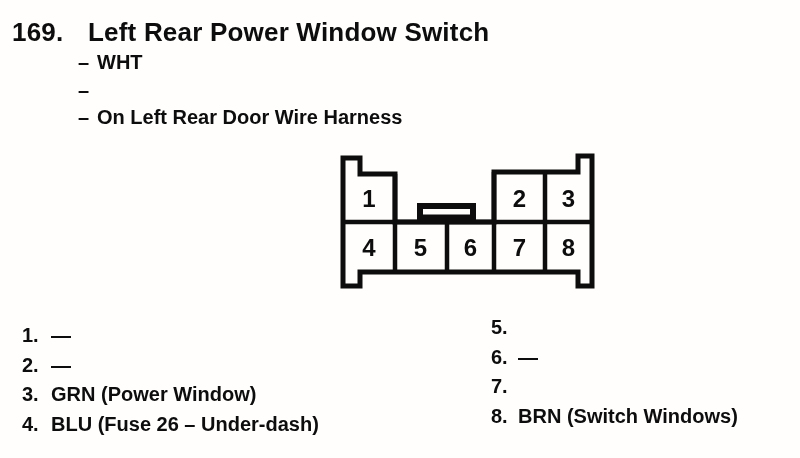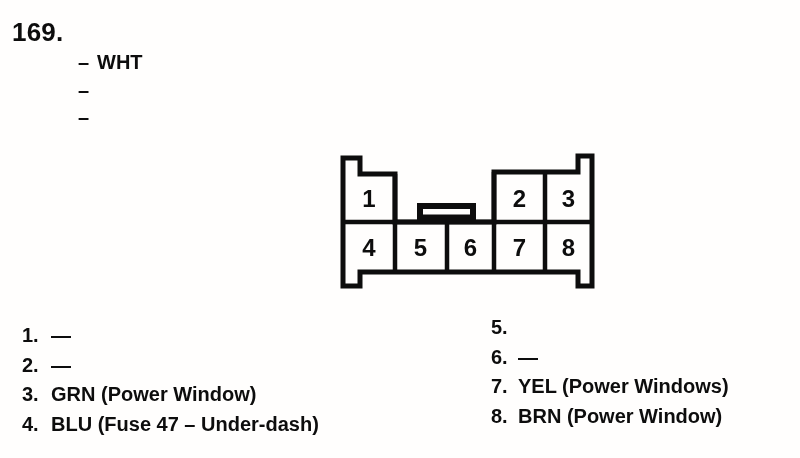--- a/index.html
+++ b/index.html
@@ -40,32 +40,34 @@
   .legend.left  .legend-num { width: 29px; flex: none; }
   .legend.right .legend-num { width: 27px; flex: none; }
 </style>
 </head>
 <body>
 
 <div class="page">
 
   <div class="title-row">
     <span class="title-num">169.</span>
+    <span class="title-text">Left Rear Power Window Switch</span>
   </div>
 
   <div class="details">
     <div class="detail-row">
       <span class="detail-bullet">–</span>
       <span>WHT</span>
     </div>
     <div class="detail-row">
       <span class="detail-bullet">–</span>
     </div>
     <div class="detail-row">
       <span class="detail-bullet">–</span>
+      <span>On Left Rear Door Wire Harness</span>
     </div>
   </div>
 
   <svg class="connector" width="266" height="146" viewBox="0 0 266 146">
 
     <path d="M 8,10 H 25 V 26 H 60 V 74 H 159 V 24 H 243 V 8 H 257 V 138 H 243 V 124 H 25 V 138 H 8 Z" fill="none" stroke="#0d0d0d" stroke-width="5" stroke-linejoin="miter"></path>
 
     <path d="M 8,74 H 257 M 60,26 V 124 M 112,74 V 124 M 159,24 V 124 M 210,24 V 124" fill="none" stroke="#0d0d0d" stroke-width="4.5"></path>
 
     <rect x="82" y="55" width="59" height="18" fill="#0d0d0d"></rect>
@@ -89,35 +91,34 @@
     <div class="legend-row">
       <span class="legend-num">2.</span>
       <span class="legend-desc">—</span>
     </div>
     <div class="legend-row">
       <span class="legend-num">3.</span>
       <span class="legend-desc">GRN (Power Window)</span>
     </div>
     <div class="legend-row">
       <span class="legend-num">4.</span>
-      <span class="legend-desc">BLU (Fuse 47 – Under-dash)</span>
+      <span class="legend-desc">BLU (Fuse 26 – Under-dash)</span>
     </div>
   </div>
 
   <div class="legend right">
     <div class="legend-row">
       <span class="legend-num">5.</span>
     </div>
     <div class="legend-row">
       <span class="legend-num">6.</span>
       <span class="legend-desc">—</span>
     </div>
     <div class="legend-row">
       <span class="legend-num">7.</span>
-      <span class="legend-desc">YEL (Power Windows)</span>
     </div>
     <div class="legend-row">
       <span class="legend-num">8.</span>
-      <span class="legend-desc">BRN (Power Window)</span>
+      <span class="legend-desc">BRN (Switch Windows)</span>
     </div>
   </div>
 
 </div>
 
 </body></html>

